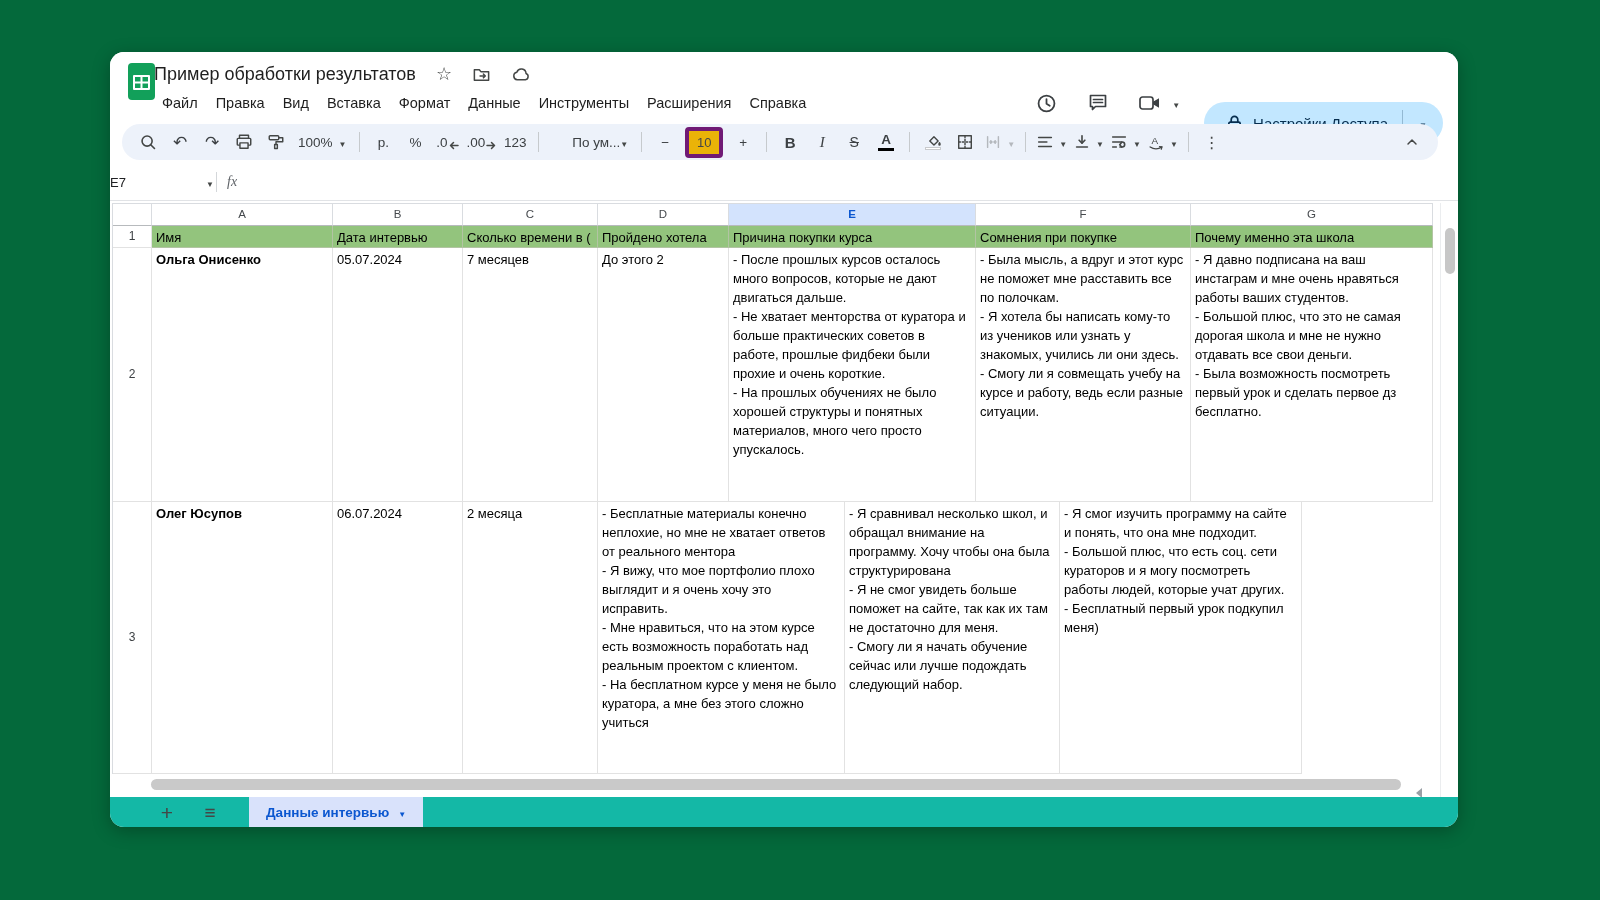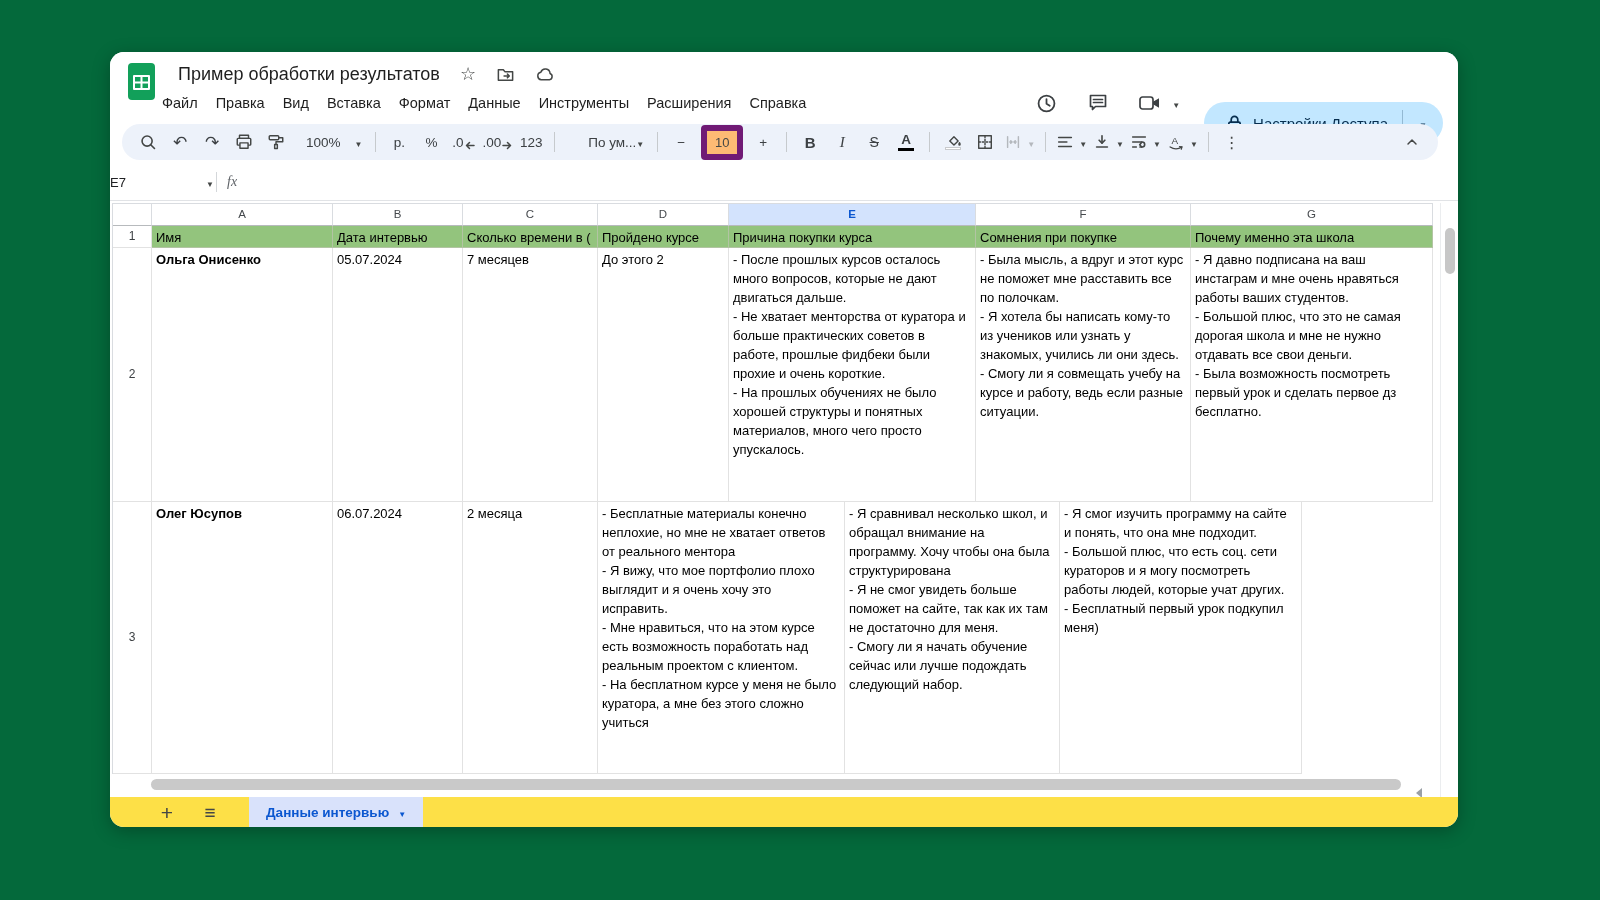--- a/index.html
+++ b/index.html
@@ -10,21 +10,21 @@
     -webkit-font-smoothing:antialiased;
   }
   .window{
     position:absolute;left:110px;top:52px;width:1348px;height:775px;
     background:#fff;border-radius:14px;overflow:hidden;
     box-shadow:0 4px 18px rgba(0,0,0,.28);
   }
   
   .app-header{position:absolute;left:0;top:0;width:100%;height:70px;background:#fff;}
   .logo{position:absolute;left:18px;top:11px;width:27px;height:37px;}
-  .title-row{position:absolute;left:68px;top:9px;height:26px;display:flex;align-items:center;gap:20px;}
+  .title-row{position:absolute;left:44px;top:9px;height:26px;display:flex;align-items:center;gap:20px;}
   .doc-title{font-size:18px;color:#1f1f1f;white-space:nowrap;}
   .hicon{color:#444746;display:inline-flex;align-items:center;}
   .i-star::before{content:"☆";font-size:18px;line-height:1;}
   .menubar{position:absolute;left:43px;top:39px;display:flex;align-items:center;height:24px;}
   .menubar span{font-size:14.5px;color:#1f1f1f;padding:2px 9px;border-radius:6px;cursor:default;white-space:nowrap;}
   .header-right{position:absolute;right:15px;top:10px;display:flex;align-items:center;}
   .hr-icon{width:24px;height:24px;color:#3c4043;display:flex;align-items:center;justify-content:center;margin-right:28px;}
   .cam-wrap{display:flex;align-items:center;margin-right:24px;color:#3c4043;}
   .i-caret{display:inline-block;}
   .i-caret::before{content:"▼";font-size:8px;color:#444746;line-height:1;}
@@ -36,25 +36,25 @@
   
   .toolbar{
     position:absolute;left:12px;top:72px;width:1316px;height:36px;border-radius:18px;
     background:#edf2fa;display:flex;align-items:center;padding:0 10px;box-sizing:border-box;color:#444746;
   }
   .tb{display:inline-flex;align-items:center;justify-content:center;height:26px;min-width:26px;padding:0 3px;border-radius:4px;font-size:13.5px;color:#3c4043;white-space:nowrap;}
   .tb svg{display:block;}
   .sep{width:1px;height:20px;background:#c6cacd;margin:0 7px;flex:none;}
   .i-undo::before{content:"↶";font-size:17px;}
   .i-redo::before{content:"↷";font-size:17px;}
-  .zoom-btn{gap:14px;padding:0 6px;margin-left:8px;}
+  .zoom-btn{gap:6px;padding:0 6px;}
   .numfmt{font-size:13.5px;gap:1px;}
   .numfmt svg{margin-top:7px;}
   .font-btn{width:76px;justify-content:flex-end;padding:0 6px;}
-  .fs-box{width:30px;height:23px;border:6px solid #701a75;border-radius:4px;display:flex;align-items:center;justify-content:center;font-size:13px;background:#fdba74;margin:0 4px;}
+  .fs-box{width:30px;height:23px;border:4px solid #701a75;border-radius:4px;display:flex;align-items:center;justify-content:center;font-size:13px;background:#eab308;margin:0 4px;}
   .b-bold{font-weight:700;font-size:15px;}
   .b-italic{font-style:italic;font-size:15px;font-family:"Liberation Serif",serif;}
   .b-strike{font-size:14px;text-decoration:line-through;}
   .stack{display:flex;flex-direction:column;align-items:center;line-height:1;}
   .stack .ltr{font-size:13.5px;font-weight:600;}
   .bar-black{width:16px;height:3px;background:#000;margin-top:2px;}
   .bar-white{width:16px;height:3px;background:#fff;border:1px solid #c8cacd;box-sizing:border-box;margin-top:1px;}
   .i-dots::before{content:"⋮";font-size:16px;color:#444746;}
   .grey{color:#b4b8bd;}
   .grey .i-caret::before{color:#b4b8bd;}
@@ -81,21 +81,21 @@
   .g{background:#93c47d;border-right-color:#b2c4a3;border-bottom-color:#b2c4a3;white-space:nowrap;}
   .bld{font-weight:700;}
   .ml{white-space:pre-wrap;}
   
   .vtrack{position:absolute;right:0;top:151px;width:17px;height:594px;border-left:1px solid #ebedef;background:#fff;}
   .vthumb{position:absolute;right:3px;top:176px;width:10px;height:46px;border-radius:5px;background:#c7c7c7;}
   .hthumb{position:absolute;left:41px;top:727px;width:1250px;height:11px;border-radius:6px;background:#c9c9c9;}
   .scroll-arrow-left{position:absolute;left:1306px;top:736px;width:0;height:0;
     border-top:5px solid transparent;border-bottom:5px solid transparent;border-right:6px solid #9aa0a6;}
   
-  .bottom-bar{position:absolute;left:0;bottom:0;width:100%;height:30px;background:#fde047;display:flex;align-items:center;}
+  .bottom-bar{position:absolute;left:0;bottom:0;width:100%;height:30px;background:#14b8a6;display:flex;align-items:center;}
   .bb-icon{color:#444746;display:flex;align-items:center;justify-content:center;width:30px;height:30px;}
   .i-plus::before{content:"+";font-size:21px;line-height:1;color:#444746;}
   .i-burger::before{content:"≡";font-size:19px;line-height:1;color:#444746;}
   .bb-plus{margin-left:42px;}
   .bb-burger{margin-left:13px;}
   .sheet-tab{margin-left:24px;height:30px;padding:0 17px;background:#d9e2fb;display:flex;align-items:center;gap:9px;}
   .sheet-tab .lbl{font-size:13.5px;font-weight:700;color:#0b57d0;white-space:nowrap;}
   .sheet-tab .i-caret::before{color:#0b57d0;}
   svg{stroke-linecap:round;stroke-linejoin:round;}
 </style>
@@ -323,21 +323,21 @@
       <div class="c w4">D</div>
       <div class="c w5 sel">E</div>
       <div class="c w6">F</div>
       <div class="c w7">G</div>
     </div>
     <div class="gr r1">
       <div class="c w0 rn">1</div>
       <div class="c w1 g">Имя</div>
       <div class="c w2 g">Дата интервью</div>
       <div class="c w3 g">Сколько времени в (</div>
-      <div class="c w4 g">Пройдено курсе</div>
+      <div class="c w4 g">Пройдено хотела</div>
       <div class="c w5 g">Причина покупки курса</div>
       <div class="c w6 g">Сомнения при покупке</div>
       <div class="c w7 g">Почему именно эта школа</div>
     </div>
     <div class="gr r2">
       <div class="c w0 rn">2</div>
       <div class="c w1 bld">Ольга Онисенко</div>
       <div class="c w2">05.07.2024</div>
       <div class="c w3">7 месяцев</div>
       <div class="c w4">До этого 2</div>

